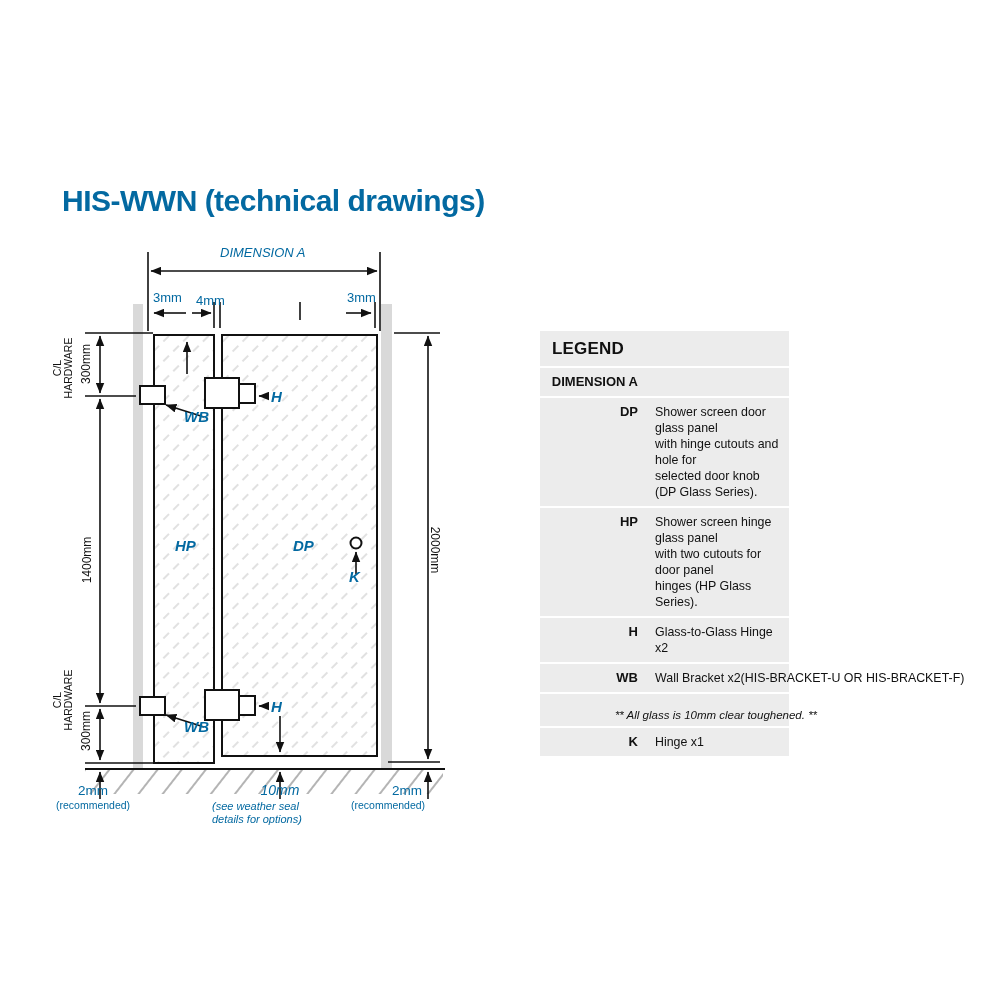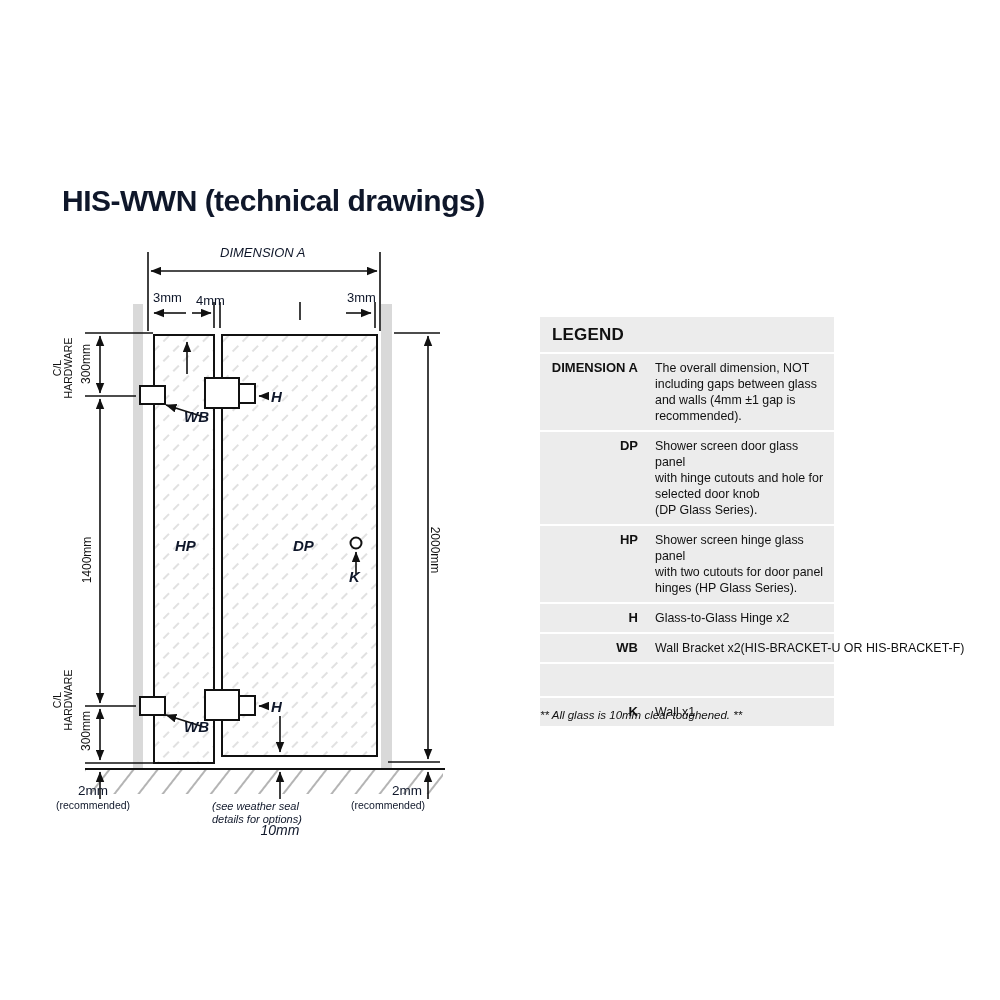--- a/index.html
+++ b/index.html
@@ -4,40 +4,40 @@
 <style>
   :root{
     --wall:#d9d9d9; --legend-bg:#ececec; --line:#111111;
     --hatch:#c8c8c8; --floor-hatch:#9b9b9b;
   }
   html,body{margin:0;padding:0;background:#fff;}
   #canvas{
     position:relative;width:1000px;height:1000px;background:#fff;
     font-family:"Liberation Sans",sans-serif;color:#111;overflow:hidden;
   }
-  .lbl{position:absolute;color:#0f172a;white-space:pre-line;line-height:1.15;}
+  .lbl{position:absolute;color:#0369a1;white-space:pre-line;line-height:1.15;}
   .it{font-style:italic;}
   .bd{font-weight:bold;}
   .vtext{position:absolute;transform:translate(-50%,-50%) rotate(-90deg);white-space:pre;text-align:center;}
   .vtext.cw{transform:translate(-50%,-50%) rotate(90deg);}
   svg{position:absolute;left:0;top:0;}
 
   
   #legend{
-    position:absolute;left:540px;top:317px;width:294px;
+    position:absolute;left:540px;top:331px;width:249px;
     background:var(--legend-bg);
   }
   #legend .hd{font-size:17px;font-weight:bold;padding:8px 12px 7px 12px;letter-spacing:.2px;}
   #legend .row{display:flex;border-top:2px solid #fff;padding:6px 10px;}
   #legend .term{width:88px;flex:none;text-align:right;font-weight:bold;font-size:13px;line-height:16px;}
   #legend .desc{flex:1;margin-left:17px;font-size:12.4px;line-height:16px;white-space:pre-line;}
   #legend .row.empty{min-height:20px;}
   #legend .desc.nowrap{white-space:nowrap;text-align:center;}
   #legend-footnote{
-    position:absolute;left:540px;top:709px;width:352px;text-align:left;
+    position:absolute;left:540px;top:709px;width:352px;text-align:center;
     font-size:11.5px;font-style:italic;color:#111;
   }
 </style>
 </head>
 <body>
 
 <div id="canvas">
 
   <svg width="1000" height="1000" viewBox="0 0 1000 1000">
     <defs>
@@ -150,36 +150,32 @@
   <div class="lbl it bd" style="left:293px;top:537px;font-size:15px;">DP</div>
   <div class="lbl it bd" style="left:271px;top:388px;font-size:15px;">H</div>
   <div class="lbl it bd" style="left:271px;top:698px;font-size:15px;">H</div>
   <div class="lbl it bd" style="left:184px;top:408px;font-size:15px;">WB</div>
   <div class="lbl it bd" style="left:184px;top:718px;font-size:15px;">WB</div>
   <div class="lbl it bd" style="left:349px;top:568px;font-size:15px;">K</div>
 
   <div class="lbl" style="left:78px;top:783px;font-size:13.5px;">2mm</div>
   <div class="lbl" style="left:56px;top:799px;font-size:10.5px;">(recommended)</div>
 
-  <div class="lbl it" style="left:225px;top:782px;width:110px;text-align:center;font-size:14px;margin-top:40px;">10mm</div>
+  <div class="lbl it" style="left:225px;top:782px;width:110px;text-align:center;font-size:14px;">10mm</div>
   <div class="lbl it" style="left:212px;top:800px;width:136px;text-align:left;font-size:11px;line-height:12.5px;">(see weather seal
 details for options)</div>
 
   <div class="lbl" style="left:392px;top:783px;font-size:13.5px;">2mm</div>
   <div class="lbl" style="left:351px;top:799px;font-size:10.5px;">(recommended)</div>
 
   <div id="legend">
     <div class="hd">LEGEND</div>
 
     <div class="row">
       <div class="term">DIMENSION A</div>
-      <div class="desc">The overall dimension, NOT
-including gaps between glass
-and walls (4mm ±1 gap is
-recommended).</div>
     </div>
     <div class="row">
       <div class="term">DP</div>
       <div class="desc">Shower screen door glass panel
 with hinge cutouts and hole for
 selected door knob
 (DP Glass Series).</div>
     </div>
     <div class="row">
       <div class="term">HP</div>
@@ -194,19 +190,19 @@
     <div class="row">
       <div class="term">WB</div>
       <div class="desc nowrap">Wall Bracket x2(HIS-BRACKET-U OR HIS-BRACKET-F)</div>
     </div>
     <div class="row empty">
       <div class="term"></div>
       <div class="desc"></div>
     </div>
     <div class="row">
       <div class="term">K</div>
-      <div class="desc">Wall x1</div>
+      <div class="desc">Hinge x1</div>
     </div>
   </div>
 
   <div id="legend-footnote">** All glass is 10mm clear toughened. **</div>
 
 </div>
 
 </body></html>

